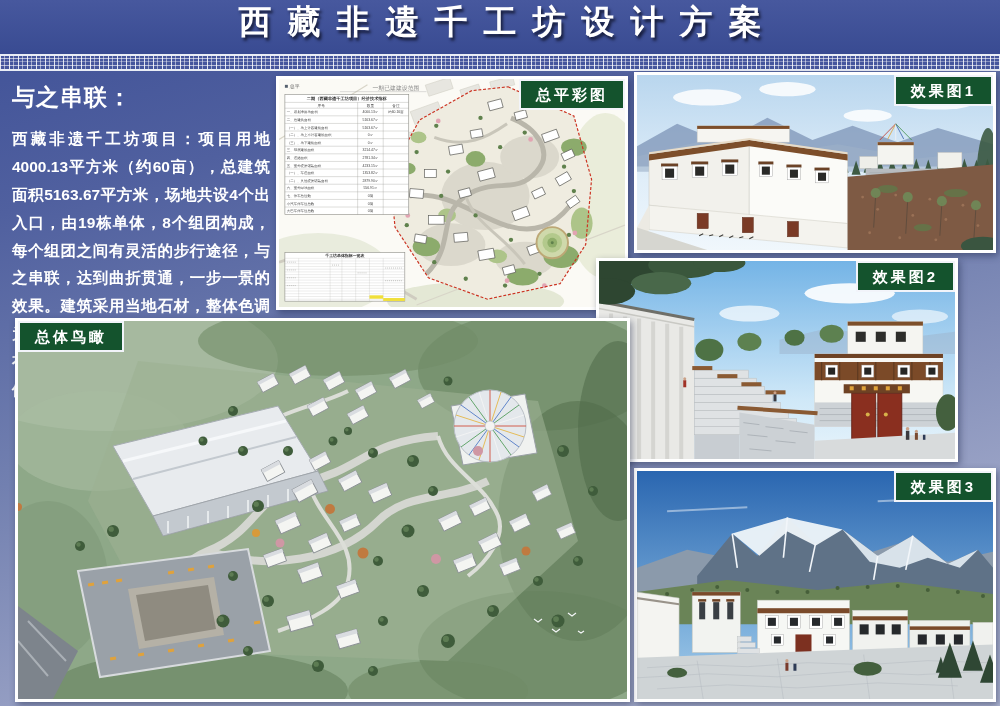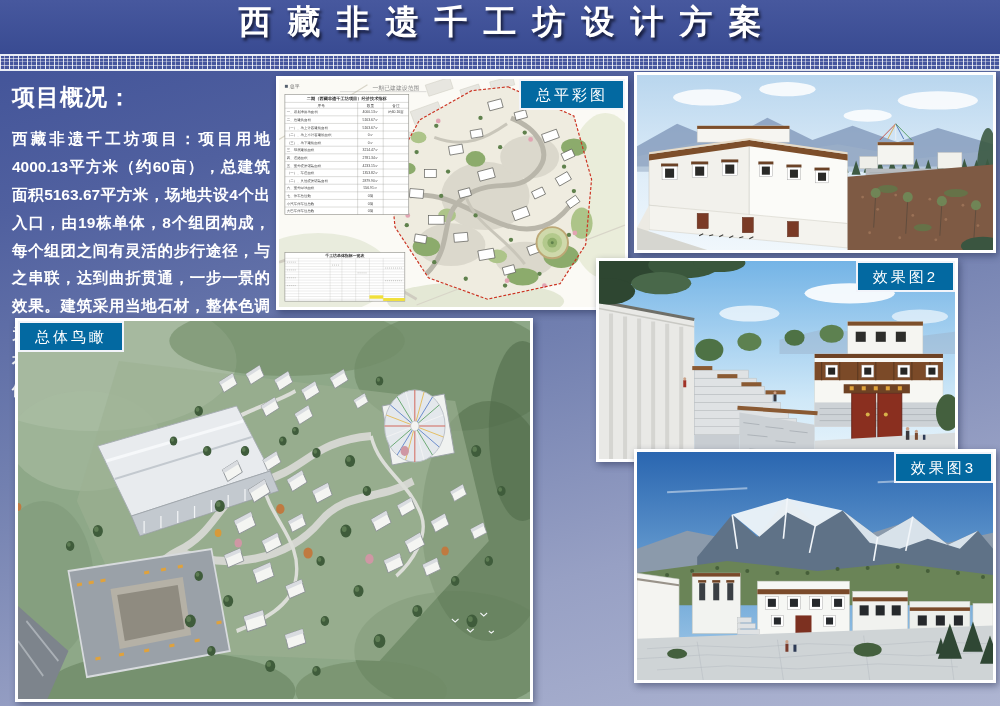--- a/index.html
+++ b/index.html
@@ -21,39 +21,39 @@
   .overview{position:absolute;left:12px;top:82px;width:258px;color:#fff}
   .ov-head{margin:0 0 12px;font-size:23px;font-weight:bold;letter-spacing:1px}
   .ov-body{margin:0;font-size:15.5px;font-weight:bold;line-height:1.8;text-align:justify}
   
   .panel{position:absolute;background:#fff;padding:3px;box-sizing:border-box;
     box-shadow:2px 3px 7px rgba(23,30,64,.45)}
   .panel svg{display:block;width:100%;height:100%}
   #p-siteplan{left:276px;top:76px;width:352px;height:234px}
   #p-r1{left:634px;top:72px;width:362px;height:181px}
   #p-r2{left:596px;top:258px;width:362px;height:204px}
-  #p-r3{left:634px;top:449px;width:362px;height:234px}
-  #p-aerial{left:15px;top:318px;width:518px;height:384px}
-  .tag{position:absolute;top:3px;right:3px;z-index:5;background:#0369a1;border:2px solid #f2f4fa;
-    color:#fff;font-weight:normal;font-size:15px;line-height:1;padding:6px 15px;letter-spacing:3px;white-space:nowrap}
+  #p-r3{left:634px;top:468px;width:362px;height:234px}
+  #p-aerial{left:15px;top:318px;width:615px;height:384px}
+  .tag{position:absolute;top:3px;right:3px;z-index:5;background:#14532d;border:2px solid #f2f4fa;
+    color:#fff;font-weight:bold;font-size:15px;line-height:1;padding:6px 15px;letter-spacing:3px;white-space:nowrap}
   .tag-left{left:3px;right:auto}
   svg text{font-family:"Liberation Sans",sans-serif}
 </style>
 </head>
 <body>
 
 <div class="page">
 
   <div class="titleband">
     <div class="title">西藏非遗千工坊设计方案</div>
   </div>
   <div class="deco"></div>
 
   <div class="overview">
-    <h2 class="ov-head">项目概况：</h2>
+    <h2 class="ov-head">与之串联：</h2>
     <p class="ov-body">西藏非遗千工坊项目：项目用地4000.13平方米（约60亩），总建筑面积5163.67平方米，场地共设4个出入口，由19栋单体，8个组团构成，每个组团之间有灵活的步行途径，与之串联，达到曲折贯通，一步一景的效果。建筑采用当地石材，整体色调为白色，门窗样式为藏式传统样式，有着浓厚的藏式风味，符合片区的整体风貌。</p>
   </div>
 
   <div class="panel" id="p-siteplan">
     <div class="tag">总平彩图</div>
     <svg viewBox="0 0 352 234" preserveAspectRatio="none" role="img">
       <rect width="352" height="234" fill="#fbfaf5"></rect>
 
       <g>
         <ellipse cx="40" cy="200" rx="75" ry="42" fill="#e9ecdd"></ellipse>
@@ -264,20 +264,21 @@
           <line x1="108" y1="194" x2="126" y2="194"></line>
             <line x1="108" y1="207" x2="126" y2="207"></line>
         </g>
         <rect x="92" y="222" width="14" height="3.5" fill="#f0df3a"></rect>
         <rect x="106" y="224.8" width="22" height="3" fill="#f0df3a"></rect>
       </g>
     </svg>
   </div>
 
   <div class="panel" id="p-r1">
+    <div class="tag">效果图1</div>
     <svg viewBox="0 0 355 172" preserveAspectRatio="none" role="img">
       <defs>
         <linearGradient id="r1sky" x1="0" y1="0" x2="0" y2="1">
           <stop offset="0" stop-color="#b9d6ee"></stop>
             <stop offset=".6" stop-color="#e0eef9"></stop>
             <stop offset="1" stop-color="#f0f7fc"></stop>
         </linearGradient>
         <path id="r1cf" d="M0 0 L4.5 -14 L9 0 Z"></path>
       </defs>
       <rect width="355" height="172" fill="url(#r1sky)"></rect>

